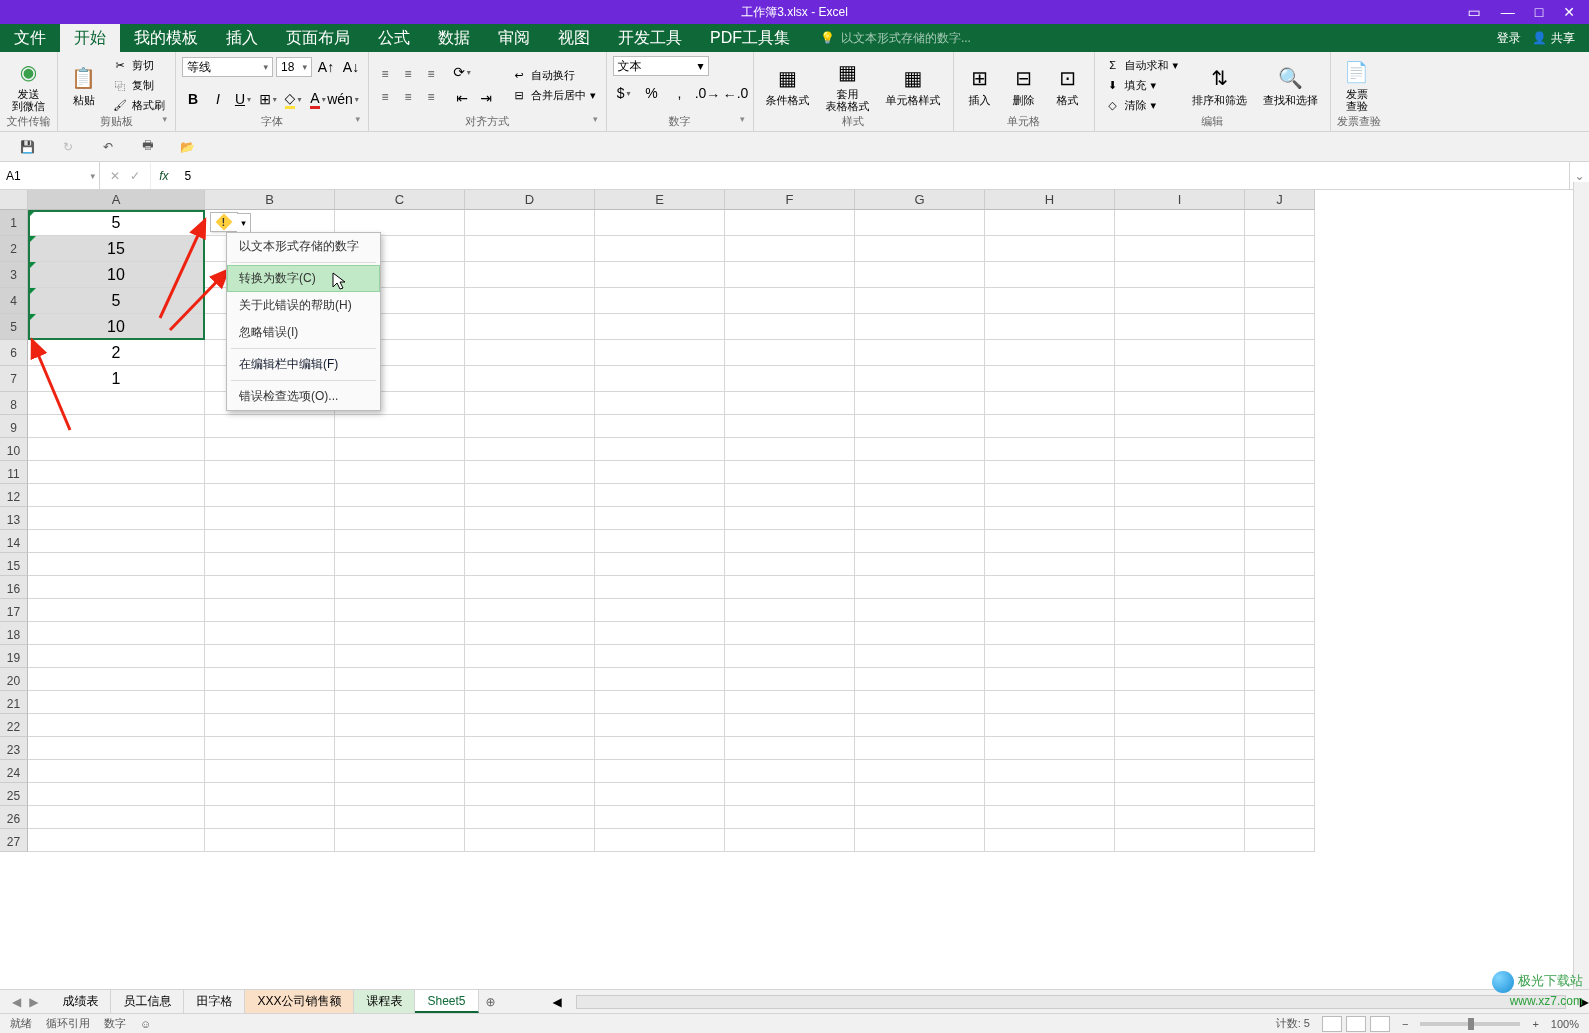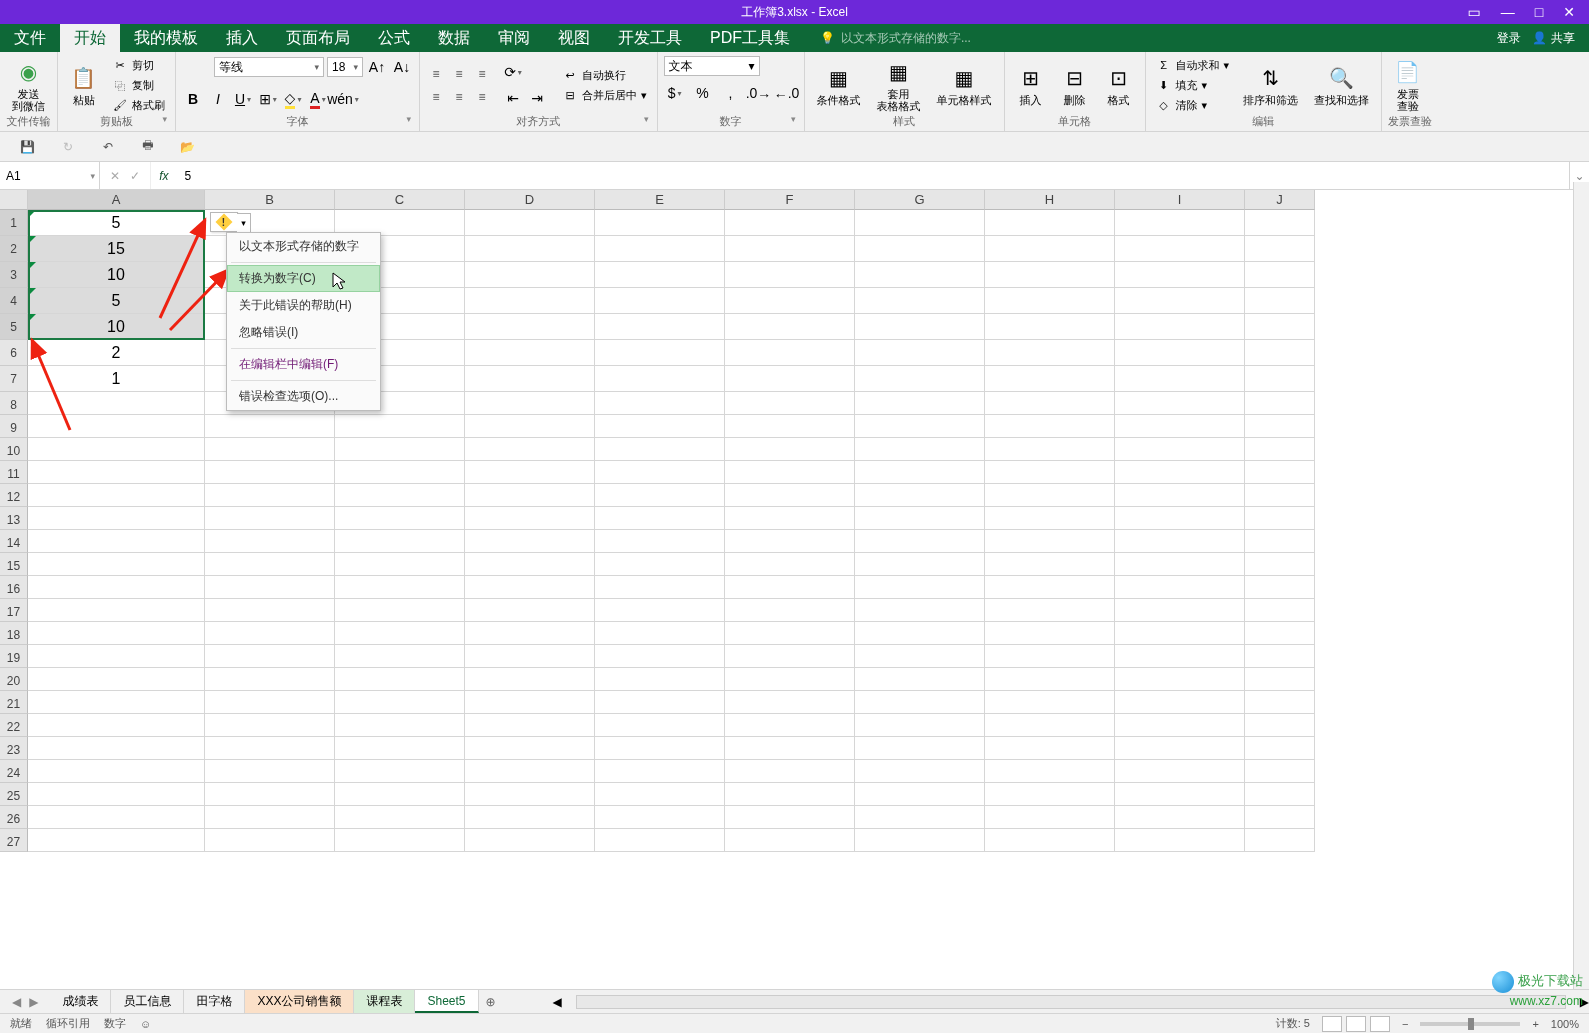--- a/index.html
+++ b/index.html
@@ -31,21 +31,21 @@
 .big-btn .icon { width: 28px; height: 28px; display: flex; align-items: center; justify-content: center; font-size: 20px; }
 .big-btn .lbl { font-size: 11px; text-align: center; line-height: 12px; }
 
 .small-row { display: flex; flex-direction: column; gap: 2px; }
 .small-btn { display: flex; align-items: center; gap: 4px; padding: 1px 4px; font-size: 11px; cursor: pointer; }
 .small-btn .ic { width: 16px; height: 16px; display: inline-flex; align-items: center; justify-content: center; }
 
 .font-row1 { display: flex; align-items: center; gap: 3px; margin-bottom: 6px; }
 .font-row2 { display: flex; align-items: center; gap: 3px; }
 .font-combo { border: 1px solid #bbb; height: 20px; background: #fff; display: flex; align-items: center; padding: 0 4px; font-size: 12px; }
-.font-name { width: 110px; margin-left: 32px; }
+.font-name { width: 91px; }
 .font-size { width: 36px; }
 .font-combo .dd { margin-left: auto; font-size: 9px; color: #666; }
 .font-btn { width: 22px; height: 22px; display: inline-flex; align-items: center; justify-content: center; font-size: 14px; border-radius: 2px; }
 .font-btn.dd::after { content: "▾"; font-size: 8px; margin-left: 2px; color: #666; }
 .color-under { border-bottom: 3px solid; }
 
 .align-grid { display: grid; grid-template-columns: repeat(3, 20px); grid-template-rows: repeat(2, 20px); gap: 3px; }
 .align-cell { border: 1px solid transparent; display: flex; align-items: center; justify-content: center; font-size: 12px; color: #555; }
 
 .num-combo { border: 1px solid #bbb; background: #fff; height: 20px; width: 96px; display: flex; align-items: center; padding: 0 4px; font-size: 12px; }
@@ -92,21 +92,21 @@
 
 
 .error-tag { position: absolute; z-index: 30; width: 28px; height: 20px; background: #fff; border: 1px solid #b7b7b7; display: flex; align-items: center; justify-content: center; box-shadow: 1px 1px 2px rgba(0,0,0,0.15); }
 .error-tag .diamond { width: 12px; height: 12px; background: #ffcf3f; transform: rotate(45deg); display: flex; align-items: center; justify-content: center; }
 .error-tag .bang { transform: rotate(-45deg); font-size: 10px; font-weight: bold; color: #333; }
 .error-tag .edd { position: absolute; right: -14px; top: 0; width: 14px; height: 20px; border: 1px solid #b7b7b7; border-left: none; background: #fff; display: flex; align-items: center; justify-content: center; font-size: 9px; }
 
 
 .ctx-menu { position: absolute; z-index: 40; background: #fafafa; border: 1px solid #bcbcbc; box-shadow: 2px 3px 6px rgba(0,0,0,0.25); width: 155px; }
 .ctx-item { padding: 5px 12px; font-size: 12px; color: #333; cursor: pointer; }
-.ctx-item.disabled { color: #701a75; }
+.ctx-item.disabled { color: #0f172a; }
 .ctx-item.hover { background: #c1e9c7; border: 1px solid #96d2a0; padding: 4px 11px; }
 .ctx-sep { height: 1px; background: #ddd; margin: 2px 4px; }
 
 
 .arrow { position: absolute; z-index: 25; pointer-events: none; }
 
 
 .sheet-bar { position: absolute; bottom: 20px; left: 0; right: 0; height: 24px; background: #f1f1f1; border-top: 1px solid #d4d4d4; display: flex; align-items: center; }
 .sheet-nav { display: flex; gap: 8px; padding: 0 12px; color: #888; }
 .sheet-tabs { display: flex; align-items: stretch; height: 100%; }

